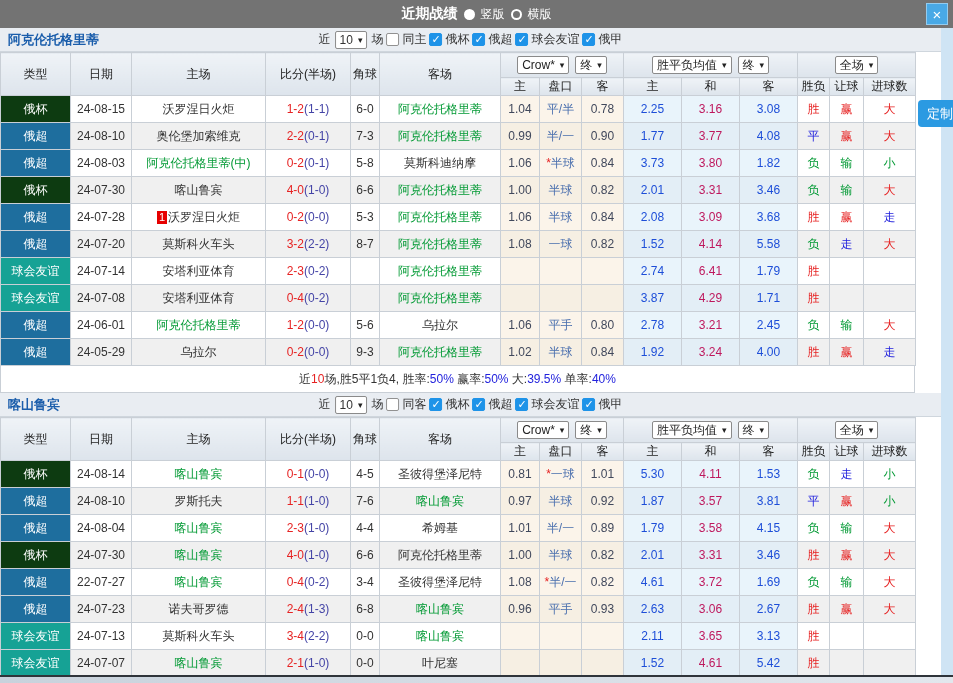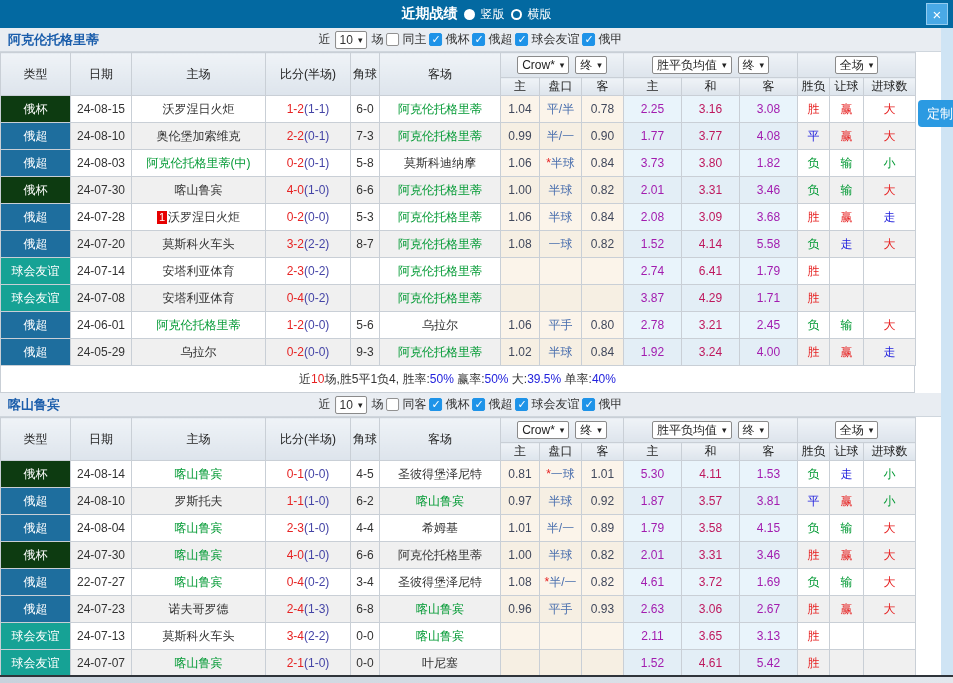--- a/index.html
+++ b/index.html
@@ -3,21 +3,21 @@
 <meta charset="utf-8">
 <style>
   * { box-sizing: border-box; }
   html,body { margin:0; padding:0; }
   body {
     width:953px; height:683px; overflow:hidden; position:relative;
     font-family:"Liberation Sans","DejaVu Sans",sans-serif;
     font-size:12px; color:#333; background:#fff;
   }
   
-  .titlebar { height:28px; background:#0369a1; display:flex; align-items:center; justify-content:center; gap:6px; position:relative; }
+  .titlebar { height:28px; background:#737373; display:flex; align-items:center; justify-content:center; gap:6px; position:relative; }
   .title { color:#fff; font-weight:bold; font-size:14px; }
   .radio { width:11px; height:11px; border-radius:50%; border:2px solid #fff; display:inline-block; }
   .radio.filled { background:#fff; }
   .radio-label { color:#fff; font-size:12px; }
   .close-btn { position:absolute; right:5px; top:3px; width:22px; height:22px; background:#49a9e6; border:1px solid #93ccf0; color:#fff; font-size:15px; line-height:19px; text-align:center; cursor:pointer; padding:0; }
   
   .filterbar { height:24px; width:941px; background:#e9edf2; border-bottom:1px solid #cfd6dd; display:flex; align-items:center; position:relative; }
   .teamname { font-weight:bold; color:#1a5dab; font-size:13px; padding-left:8px; }
   .filters { position:absolute; left:50%; transform:translateX(-50%); display:flex; align-items:center; white-space:nowrap; }
   .flabel { margin:0 1px; }
@@ -30,21 +30,21 @@
   table.grid { border-collapse:collapse; table-layout:fixed; width:915px; }
   .grid th, .grid td { border:1px solid #c9cfd6; text-align:center; padding:0; overflow:hidden; white-space:nowrap; }
   .grid thead th { background:linear-gradient(#eff3f7,#dde4ec); font-weight:normal; color:#222; }
   .grid tr.h1 th { height:25px; }
   .grid tr.h2 th { height:18px; }
   .hsel { display:flex; align-items:center; justify-content:center; }
   .grid tbody td { height:27px; background:#fff; }
   .grid tbody tr:nth-child(even) td { background:#f0f0f0; }
   .grid tbody td.cream { background:#fbf4ea; }
   .grid tbody tr:nth-child(even) td.cream { background:#f6efe3; }
-  .grid tbody td.blue { background:#e9f4fb; color:#a21caf; }
+  .grid tbody td.blue { background:#e9f4fb; color:#1d4ed8; }
   .grid tbody tr:nth-child(even) td.blue { background:#e3eef6; }
   .grid tbody td.blue.mid { color:#be185d; }
   td.col-type { color:#fff; }
   td.col-odds { color:#40485c; }
   .team { color:#333; }
   .team-hl { color:#009933; }
   .score-full { color:#e62222; }
   .score-half { color:#4444a6; }
   .pk-text { color:#4a6fae; }
   .star { color:#e62222; }
@@ -445,21 +445,21 @@
         <td class="blue">1.53</td>
         <td style="color: rgb(0, 153, 51);">负</td>
         <td style="color: rgb(34, 34, 221);">走</td>
         <td style="color: rgb(0, 153, 51);">小</td>
       </tr>
       <tr>
         <td class="col-type" style="background: rgb(30, 110, 158);">俄超</td>
         <td>24-08-10</td>
         <td><span class="team">罗斯托夫</span></td>
         <td><span class="score-full">1-1</span><span class="score-half">(1-0)</span></td>
-        <td>6-2</td>
+        <td>7-6</td>
         <td><span class="team-hl">喀山鲁宾</span></td>
         <td class="cream col-odds">0.97</td>
         <td class="cream"><span class="pk-text">半球</span></td>
         <td class="cream col-odds">0.92</td>
         <td class="blue">1.87</td>
         <td class="blue mid">3.57</td>
         <td class="blue">3.81</td>
         <td style="color: rgb(34, 34, 221);">平</td>
         <td style="color: rgb(230, 34, 34);">赢</td>
         <td style="color: rgb(0, 153, 51);">小</td>

